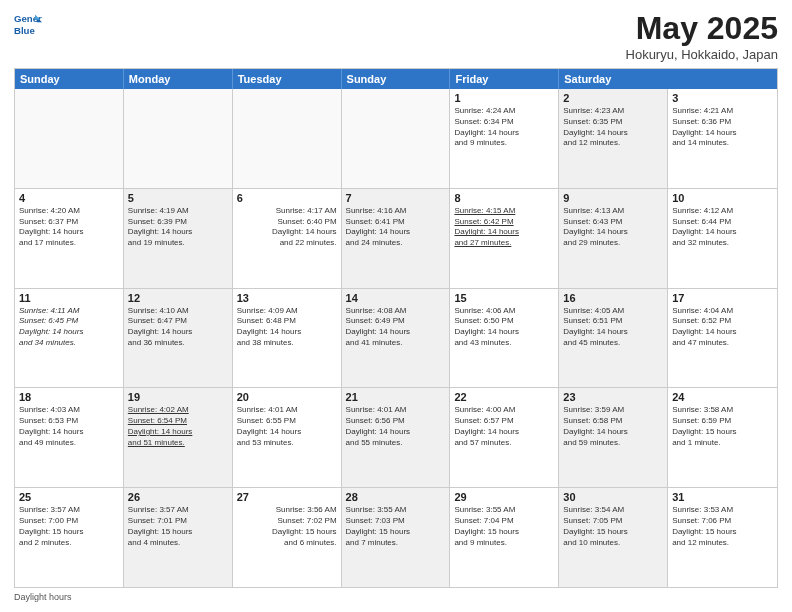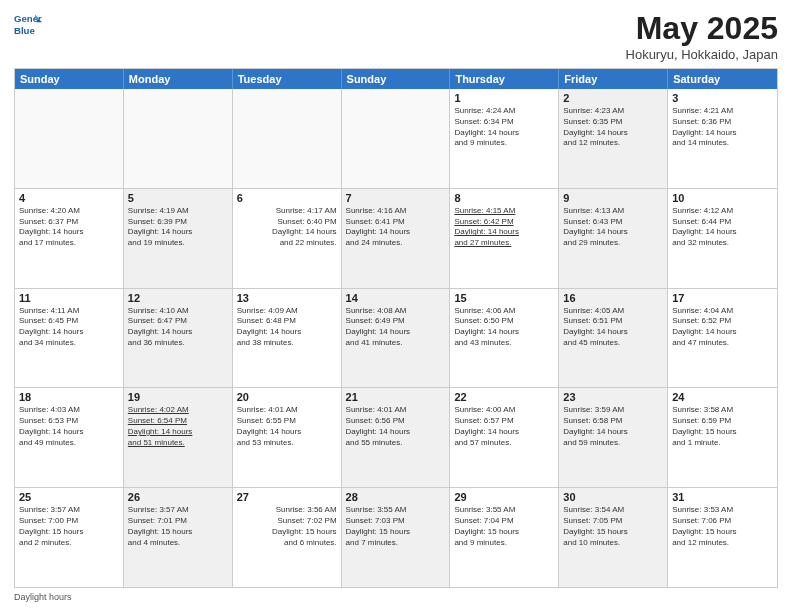--- a/index.html
+++ b/index.html
@@ -124,21 +124,20 @@
       <div class="subtitle">Hokuryu, Hokkaido, Japan</div>
     </div>
   </div>
 
   <div class="calendar">
     <div class="cal-header-row">
     <div class="cal-header-cell">Sunday</div>
         <div class="cal-header-cell">Monday</div>
         <div class="cal-header-cell">Tuesday</div>
         <div class="cal-header-cell">Sunday</div>
-        <div class="cal-header-cell">Thursday</div>
         <div class="cal-header-cell">Friday</div>
         <div class="cal-header-cell">Saturday</div>
       </div>
     <div class="cal-body">
     <div class="cal-week">
           <div class="cal-cell empty"></div>
           <div class="cal-cell empty"></div>
           <div class="cal-cell empty"></div>
           <div class="cal-cell empty"></div>
           <div class="cal-cell">
@@ -210,21 +209,21 @@
             <span class="day-num">10</span>
             <div class="cell-text" style="white-space: pre-line;">Sunrise: 4:12 AM
 Sunset: 6:44 PM
 Daylight: 14 hours
 and 32 minutes.</div>
           </div>
         </div>
         <div class="cal-week">
           <div class="cal-cell">
             <span class="day-num">11</span>
-            <div class="cell-text" style="white-space: pre-line;">Sunrise: 4:11 AM
+            <div class="cell-text" style="white-space: pre-line; font-style: italic;">Sunrise: 4:11 AM
 Sunset: 6:45 PM
 Daylight: 14 hours
 and 34 minutes.</div>
           </div>
           <div class="cal-cell shaded">
             <span class="day-num">12</span>
             <div class="cell-text" style="white-space: pre-line;">Sunrise: 4:10 AM
 Sunset: 6:47 PM
 Daylight: 14 hours
 and 36 minutes.</div>

